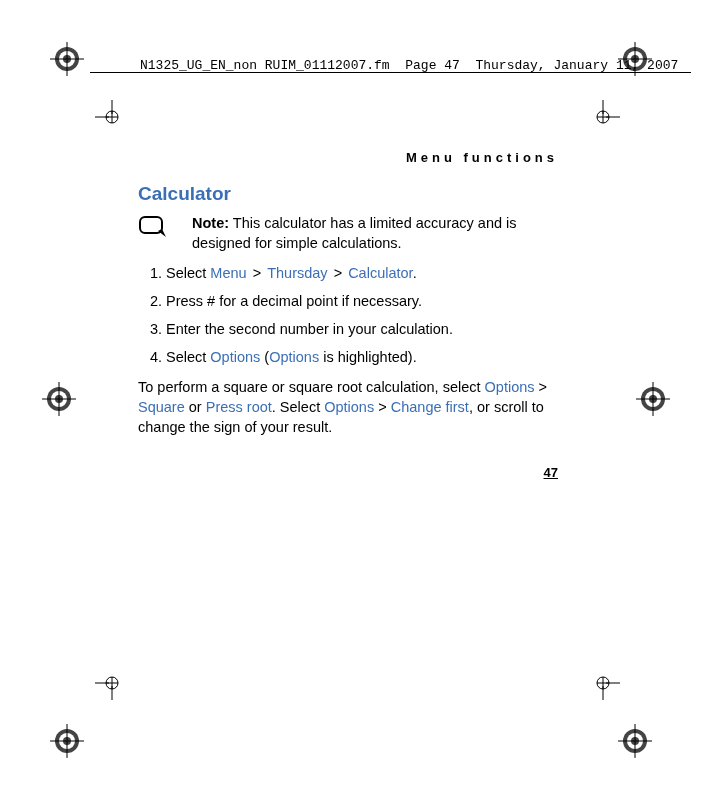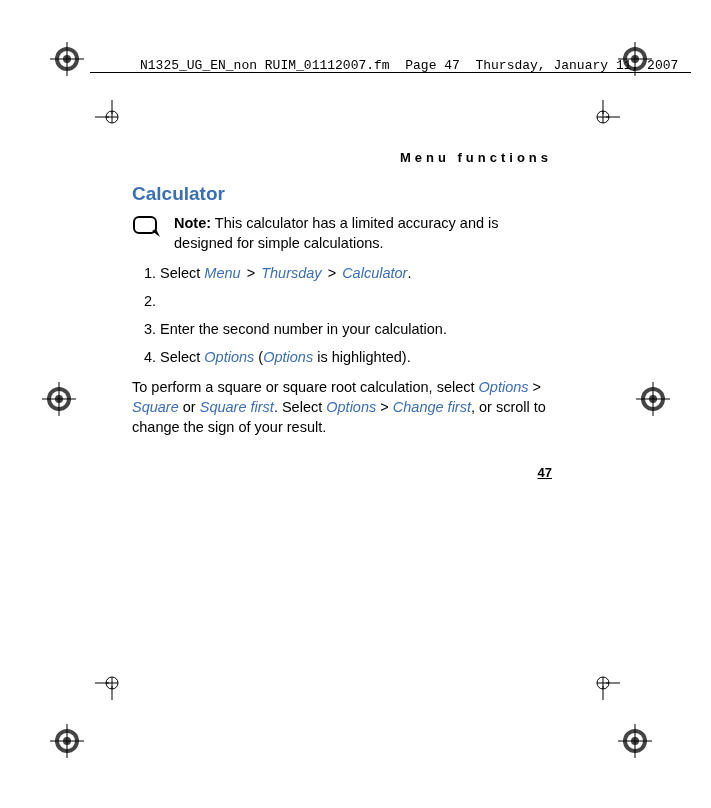--- a/index.html
+++ b/index.html
@@ -18,21 +18,21 @@
     right: 20px;
     font-family: "Courier New", monospace;
     font-size: 13px;
     color: #000;
     white-space: pre;
     overflow: hidden;
   }
   .content {
     position: absolute;
     top: 150px;
-    left: 132px;
+    left: 138px;
     width: 420px;
   }
   .section-header {
     text-align: right;
     font-size: 13px;
     letter-spacing: 4px;
     font-weight: bold;
     color: #000;
     margin-bottom: 18px;
   }
@@ -44,39 +44,39 @@
   }
   .body-text {
     font-size: 14.5px;
     line-height: 1.38;
     color: #000;
     margin-bottom: 10px;
   }
   .note-row {
     display: flex;
     align-items: flex-start;
-    gap: 10px;
+    gap: 22px;
     margin-bottom: 10px;
   }
   .note-icon {
     flex: 0 0 32px;
     margin-top: 2px;
   }
   .note-text { font-size: 14.5px; line-height: 1.38; }
   .note-text .bold { font-weight: bold; }
   ol.steps {
     list-style: decimal;
     padding-left: 28px;
     font-size: 14.5px;
     line-height: 1.38;
     margin-bottom: 10px;
   }
   ol.steps li { margin-bottom: 8px; }
   ol.steps li .sub { margin-top: 8px; display:block; }
-  .link { color: #3b6fb5; font-style: italic; }
+  .link { color: #3b6fb5; }
   .page-num {
     text-align: right;
     font-size: 13px;
     font-weight: bold;
     margin-top: 28px;
     color: #000;
     text-decoration: underline;
   }
   .bold { font-weight: bold; }
   .gt { padding: 0 2px; }
@@ -174,27 +174,28 @@
     <div class="note-text">
       <span class="bold">Note:</span><span> This calculator has a limited accuracy and is designed for simple calculations.</span>
     </div>
   </div>
 
   <ol class="steps">
     <li>
       <span>Select </span><span class="link">Menu</span><span class="gt"> &gt; </span><span class="link">Thursday</span><span class="gt"> &gt; </span><span class="link">Calculator</span><span>.</span>
     </li>
     <li>
+      <span class="sub">Press # for a decimal point if necessary.</span>
     </li>
     <li>
       <span>Enter the second number in your calculation.</span>
     </li>
     <li>
       <span>Select </span><span class="link">Options</span><span> (</span><span class="link">Options</span><span> is highlighted).</span>
     </li>
   </ol>
 
   <p class="body-text">
-    <span>To perform a square or square root calculation, select </span><span class="link">Options</span><span> &gt; </span><span class="link">Square</span><span> or </span><span class="link">Square first</span><span>. Select </span><span class="link">Options</span><span> &gt; </span><span class="link">Change first</span><span>, or scroll to change the sign of your result.</span>
+    <span>To perform a square or square root calculation, select </span><span class="link">Options</span><span> &gt; </span><span class="link">Square</span><span> or </span><span class="link">Press root</span><span>. Select </span><span class="link">Options</span><span> &gt; </span><span class="link">Change first</span><span>, or scroll to change the sign of your result.</span>
   </p>
 
   <div class="page-num">47</div>
 </div>
 
 </body></html>

